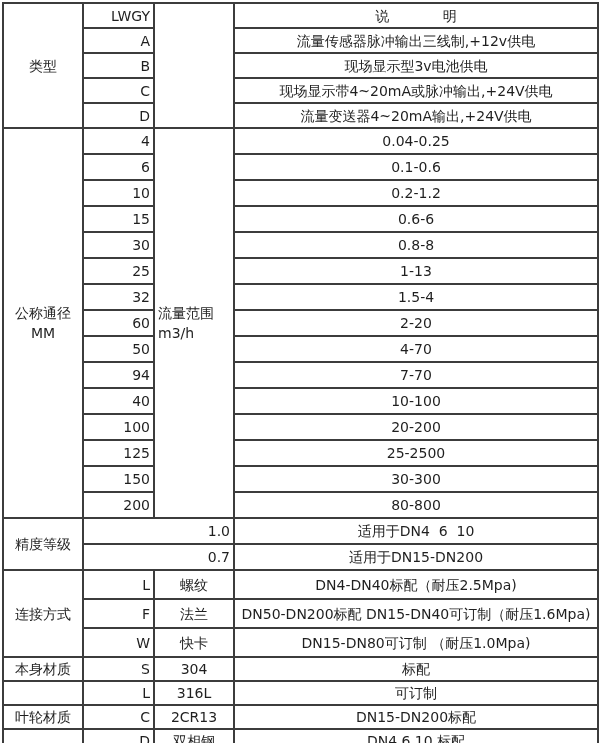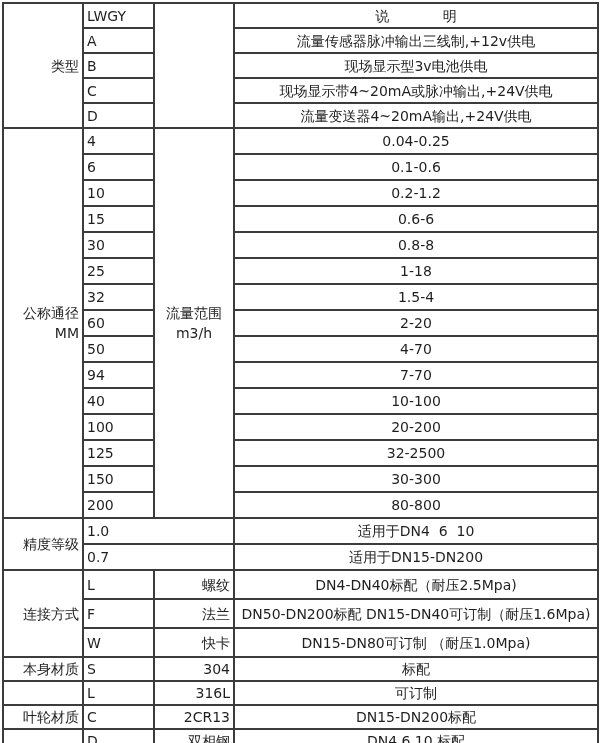--- a/index.html
+++ b/index.html
@@ -33,27 +33,27 @@
     white-space:pre-wrap;
     overflow:hidden;
     word-break:break-all;
   }
   
   table.spec tr{height:26px}
   table.spec tr.rt{height:25px}
   table.spec tr.rc{height:29px}
   table.spec tr.rb{height:22px}
   
-  td.g{text-align:right}       
-  td.gl{text-align:right}        
-  td.code{text-align:left}    
-  td.mid{text-align:right}       
-  td.midc{text-align:center}    
+  td.g{text-align:center}       
+  td.gl{text-align:center}        
+  td.code{text-align:right}    
+  td.mid{text-align:center}       
+  td.midc{}    
   td.desc{text-align:center}      
-  td.span2{text-align:left}   
+  td.span2{text-align:right}   
 </style>
 </head>
 <body>
 
 <div class="page">
   <table class="spec">
     <colgroup>
       <col style="width:80px">
       <col style="width:71px">
       <col style="width:80px">
@@ -101,21 +101,21 @@
         <tr>
           <td class="code">15</td>
           <td class="desc">0.6-6</td>
         </tr>
         <tr>
           <td class="code">30</td>
           <td class="desc">0.8-8</td>
         </tr>
         <tr>
           <td class="code">25</td>
-          <td class="desc">1-18</td>
+          <td class="desc">1-13</td>
         </tr>
         <tr>
           <td class="code">32</td>
           <td class="desc">1.5-4</td>
         </tr>
         <tr>
           <td class="code">60</td>
           <td class="desc">2-20</td>
         </tr>
         <tr>
@@ -129,21 +129,21 @@
         <tr>
           <td class="code">40</td>
           <td class="desc">10-100</td>
         </tr>
         <tr>
           <td class="code">100</td>
           <td class="desc">20-200</td>
         </tr>
         <tr>
           <td class="code">125</td>
-          <td class="desc">32-2500</td>
+          <td class="desc">25-2500</td>
         </tr>
         <tr>
           <td class="code">150</td>
           <td class="desc">30-300</td>
         </tr>
         <tr>
           <td class="code">200</td>
           <td class="desc">80-800</td>
         </tr>
         <tr>

